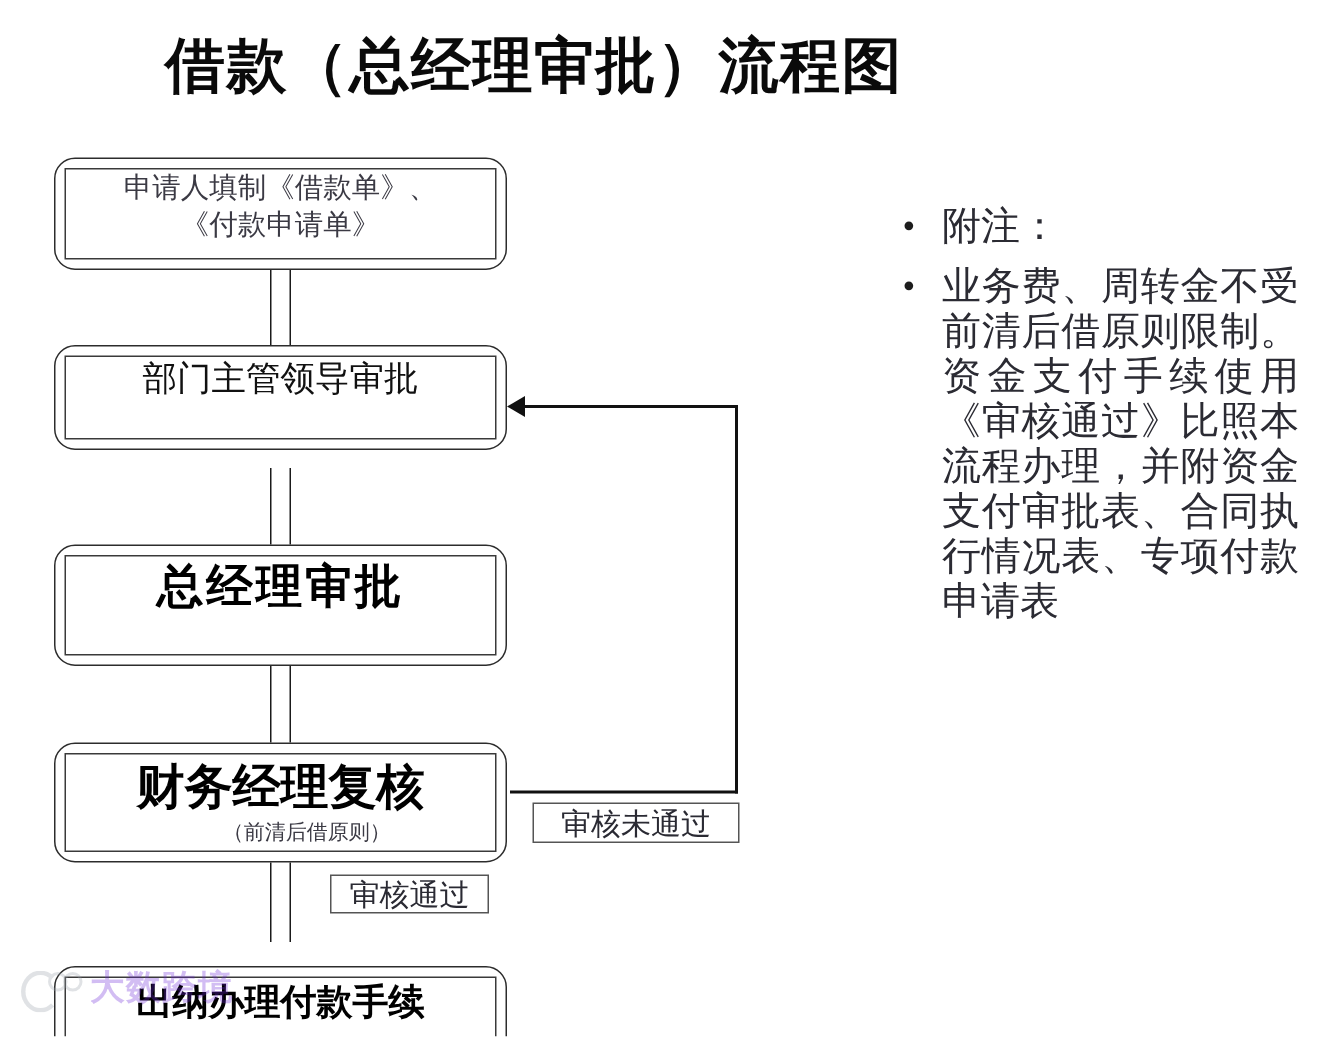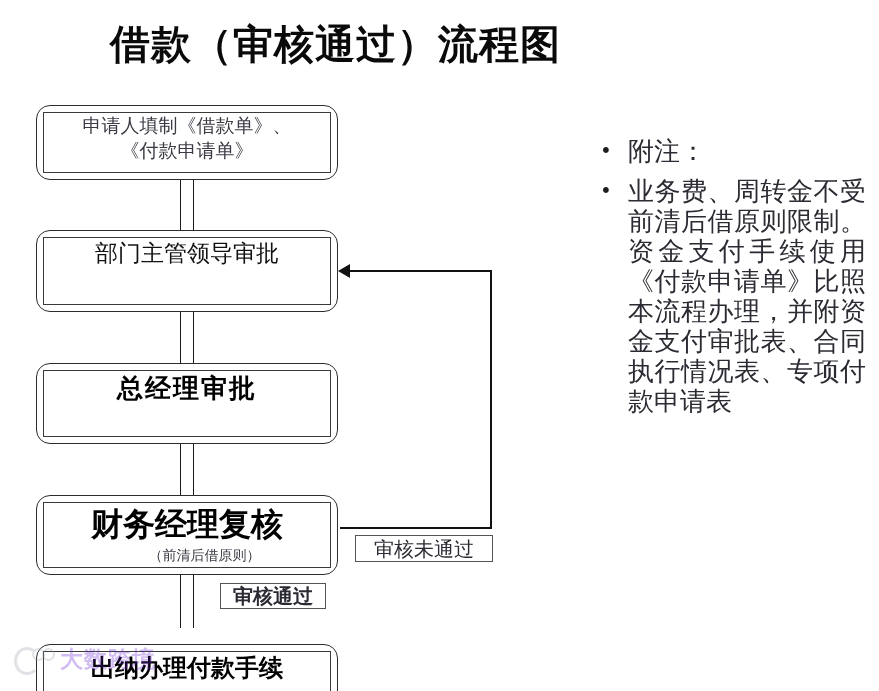--- a/index.html
+++ b/index.html
@@ -65,25 +65,25 @@
     display: block;
     line-height: 1.3;
     margin-top: 1px;
     margin-left: 35px;
   }
 
   
   #node-1 { top: 105px; height: 75px; }
   #node-1 .node-label { font-size: 19px; color: #3b3a44; }
 
-  #node-2 { top: 230px; height: 82px; }
+  #node-2 { top: 230px; height: 70px; }
   #node-2 .node-label { font-size: 23px; color: #111111; }
 
   #node-3 { top: 363px; height: 81px; }
-  #node-3 .node-label { font-size: 26px; font-weight: 700; color: #000000; letter-spacing: 2px; }
+  #node-3 .node-label { font-size: 31px; font-weight: 700; color: #000000; letter-spacing: 2px; }
 
   #node-4 { top: 495px; height: 80px; }
   #node-4 .node-label { font-size: 32px; font-weight: 700; color: #000000; }
   #node-4 .node-sub { font-size: 14px; font-weight: 400; color: #3b3a44; }
 
   #node-5 { top: 628px; height: 68px; margin-top: 16px; }
   #node-5 .node-label { font-size: 24px; font-weight: 700; color: #000000; }
 
   
   .connector {
@@ -152,21 +152,21 @@
     box-sizing: border-box;
     border: 1.3px solid #555555;
     background: #ffffff;
     font-size: 20px;
     line-height: 1;
     color: #2a2a33;
     display: flex;
     align-items: center;
     justify-content: center;
   }
-  #label-pass   { left: 220px; top: 583px; width: 106px; height: 26px; font-weight: bold; }
+  #label-pass   { left: 220px; top: 583px; width: 106px; height: 26px; }
   #label-reject { left: 355px; top: 535px; width: 138px; height: 27px; }
 
   
   #notes {
     position: absolute;
     left: 596px;
     top: 136px;
     width: 270px;
   }
   .note-row {
@@ -235,21 +235,21 @@
     font-weight: 700;
     color: #6d28d9;
     letter-spacing: 1px;
   }
 </style>
 </head>
 <body>
 
 <div id="page">
 
-  <div class="title">借款（审核通过）流程图</div>
+  <div class="title">借款（总经理审批）流程图</div>
 
   <div class="node" id="node-1">
     <div class="node-inner">
       <span class="node-label">申请人填制《借款单》、
 《付款申请单》</span>
     </div>
   </div>
 
   <div class="connector" id="conn-1"></div>
 
@@ -292,21 +292,21 @@
   <div class="edge-label" id="label-pass">审核通过</div>
   <div class="edge-label" id="label-reject">审核未通过</div>
 
   <div id="notes">
     <div class="note-row">
       <span class="note-bullet">•</span>
       <span class="note-text">附注：</span>
     </div>
     <div class="note-row">
       <span class="note-bullet">•</span>
-      <span class="note-text">业务费、周转金不受前清后借原则限制。资金支付手续使用《付款申请单》比照本流程办理，并附资金支付审批表、合同执行情况表、专项付款申请表</span>
+      <span class="note-text">业务费、周转金不受前清后借原则限制。资金支付手续使用《审核通过》比照本流程办理，并附资金支付审批表、合同执行情况表、专项付款申请表</span>
     </div>
   </div>
 
   <div id="watermark">
     <span class="wm-mark">
       <span class="wm-c"></span>
       <span class="wm-o1"></span>
       <span class="wm-o2"></span>
     </span>
     <span class="wm-text">大数跨境</span>

